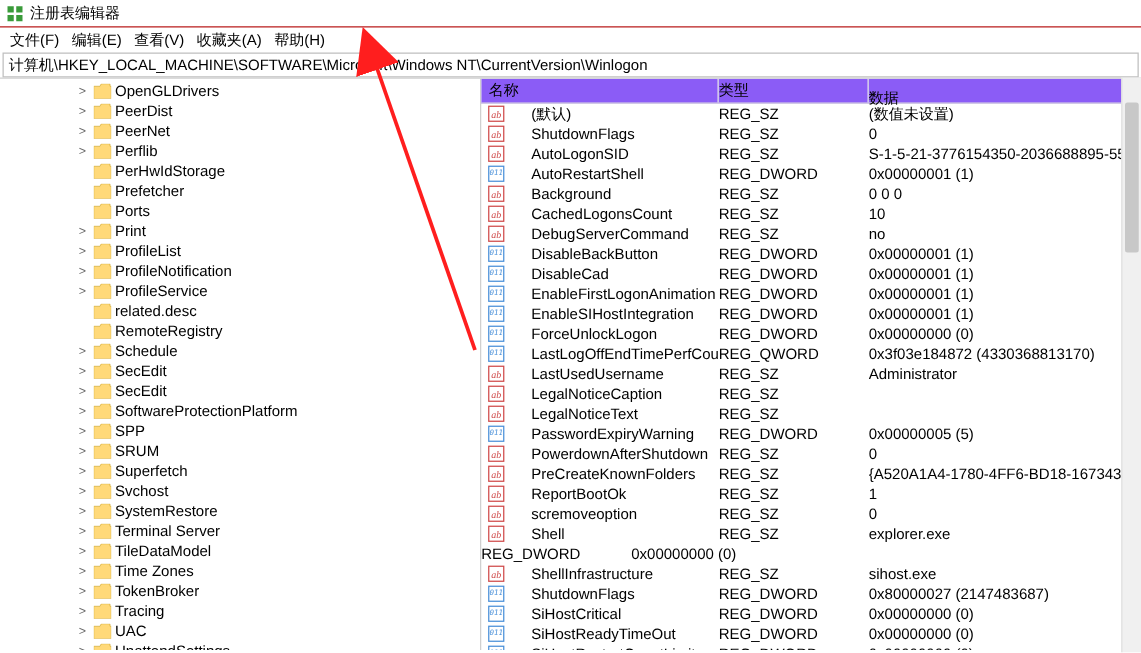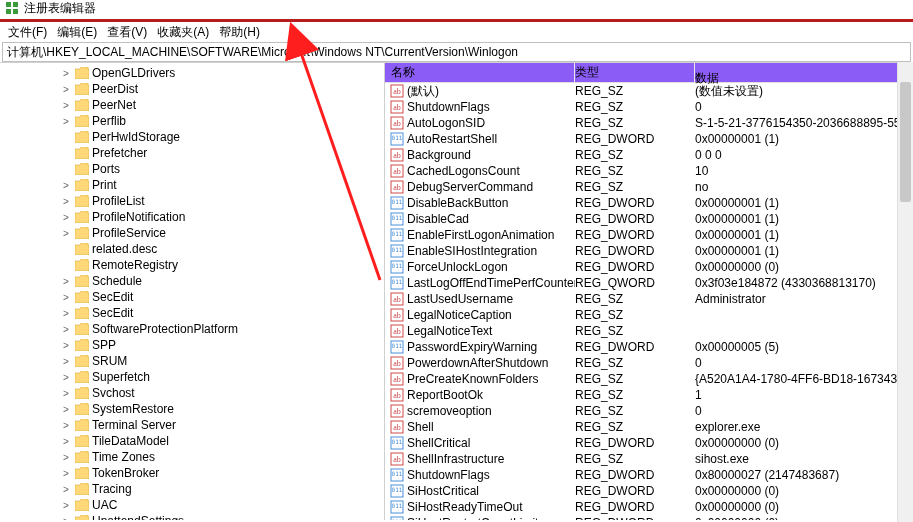--- a/index.html
+++ b/index.html
@@ -9,23 +9,23 @@
     font-size: 12px;
     background: #fff;
     color: #000;
     width: 913px;
     height: 522px;
     overflow: hidden;
     position: relative;
   }
   .titlebar {
     height: 22px;
-    border-bottom: 3px solid #b91c1c;
+    border-bottom: 1px solid #b91c1c;
     display: flex;
-    align-items: flex-start;
+    align-items: center;
     padding-left: 4px;
     background: #fff;
   }
   .titlebar .icon {
     width: 16px; height: 16px;
     margin-right: 4px;
     display: inline-flex; align-items: center; justify-content: center;
   }
   .menubar {
     height: 20px;
@@ -98,21 +98,22 @@
     height: 16px;
     align-items: center;
     white-space: nowrap;
   }
   .list-row .c-name { width: 190px; padding-left: 4px; display: flex; align-items: center; overflow: hidden;}
   .list-row .c-type { width: 120px; overflow: hidden;}
   .list-row .c-data { flex: 1; overflow: hidden;}
   .val-icon {
     width: 16px; height: 14px; flex: 0 0 16px;
     display: inline-flex; align-items: center; justify-content: center;
-    margin-right: 2px;
+    margin-right: 20px;
+    font-style: italic;
   }
   .val-icon svg { display:block; }
   .arrow {
     position: absolute;
     pointer-events: none;
     z-index: 50;
   }
   .scroll-right {
     position: absolute;
     right: 0; top: 62px; bottom: 0;
@@ -706,29 +707,20 @@
                 <rect x="1" y="1" width="12" height="12" fill="#fff" stroke="#d04a4a"></rect>
                 <text x="7" y="10" font-size="8" text-anchor="middle" fill="#d04a4a" font-family="serif">ab</text>
               </svg>
             </span>
             <span>Shell</span>
           </div>
           <div class="c-type">REG_SZ</div>
           <div class="c-data">explorer.exe</div>
         </div>
         <div class="list-row">
-          <div class="c-name">
-            <span class="val-icon">
-              <svg width="14" height="14" viewBox="0 0 14 14">
-                <rect x="1" y="1" width="12" height="12" fill="#fff" stroke="#4a90d9"></rect>
-                <text x="7" y="8" font-size="6" text-anchor="middle" fill="#4a90d9" font-family="monospace">011</text>
-              </svg>
-            </span>
-            <span>ShellCritical</span>
-          </div>
           <div class="c-type">REG_DWORD</div>
           <div class="c-data">0x00000000 (0)</div>
         </div>
         <div class="list-row">
           <div class="c-name">
             <span class="val-icon">
               <svg width="14" height="14" viewBox="0 0 14 14">
                 <rect x="1" y="1" width="12" height="12" fill="#fff" stroke="#d04a4a"></rect>
                 <text x="7" y="10" font-size="8" text-anchor="middle" fill="#d04a4a" font-family="serif">ab</text>
               </svg>

